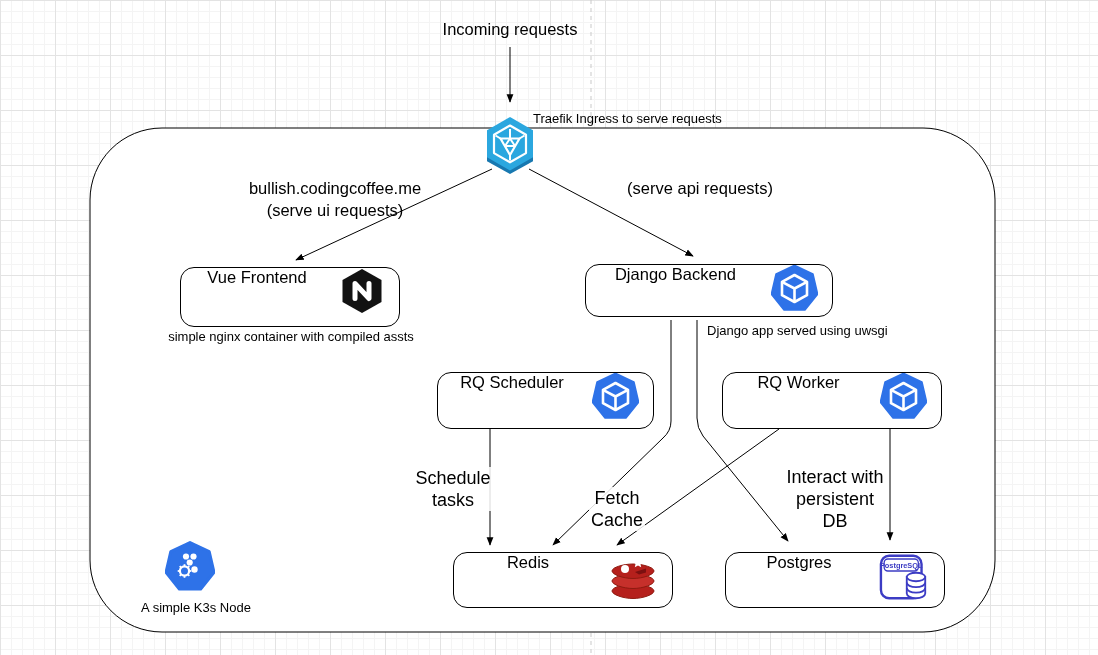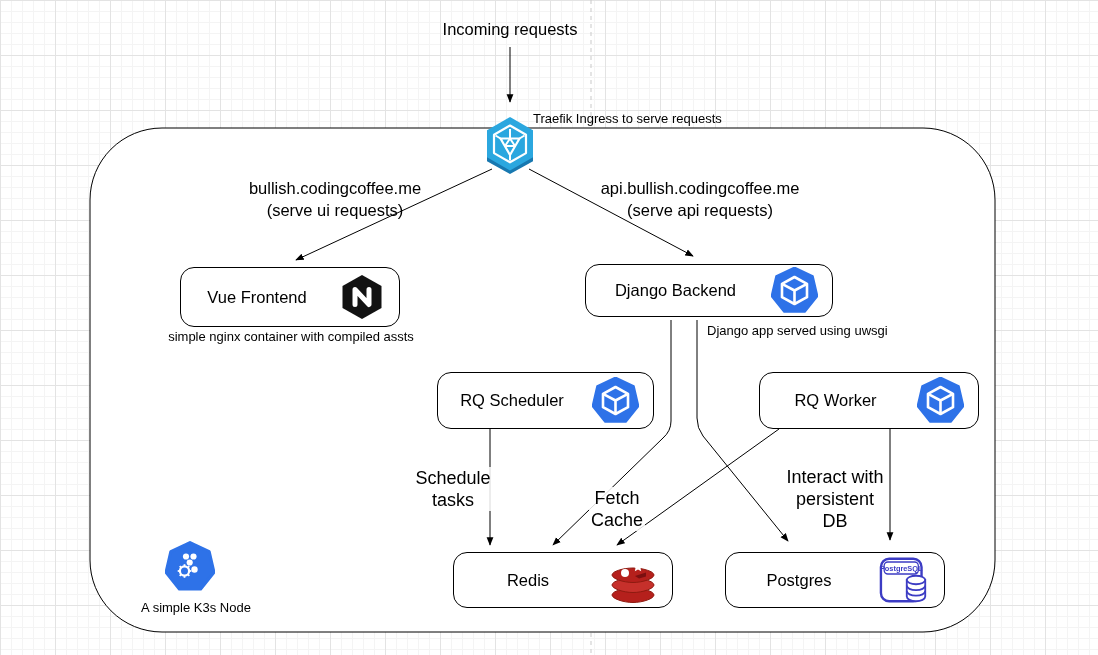--- a/index.html
+++ b/index.html
@@ -15,21 +15,21 @@
     position:relative;color:#000;
   }
   .abs{position:absolute;}
   .ctr{transform:translateX(-50%);text-align:center;}
   .lbl-main{font-size:16.5px;line-height:22px;white-space:nowrap;}
   .lbl-cap{font-size:13px;line-height:16px;white-space:nowrap;}
   .edge-lbl{font-size:18px;line-height:22px;background:rgba(255,255,255,0.85);
     padding:0 2px;white-space:nowrap;}
   .node-box{
     position:absolute;background:#ffffff;border:1px solid #000;border-radius:14px;
-    display:flex;align-items:center;padding:0 14px;box-sizing:border-box;gap:20px;
+    display:flex;padding:0 14px;box-sizing:border-box;gap:20px;
   }
   .node-box .node-label{flex:1;text-align:center;font-size:16.5px;white-space:nowrap;}
   .node-box svg{flex:0 0 auto;display:block;}
   svg.layer{position:absolute;left:0;top:0;pointer-events:none;}
 </style>
 </head>
 <body>
 
 <svg width="0" height="0" style="position:absolute" aria-hidden="true">
   <defs>
@@ -124,21 +124,20 @@
 <div class="abs ctr lbl-main" style="left:510px;top:18px;">Incoming requests</div>
 
 <div class="abs lbl-cap" style="left:533px;top:111px;">Traefik Ingress to serve requests</div>
 
 <div class="abs ctr lbl-main" style="left:335px;top:177px;">
   <div>bullish.codingcoffee.me</div>
   <div>(serve ui requests)</div>
 </div>
 
 <div class="abs ctr lbl-main" style="left:700px;top:177px;">
-  <div>api.bullish.codingcoffee.me</div>
   <div>(serve api requests)</div>
 </div>
 
 <svg class="abs" style="left:482px;top:116px;" width="56" height="58" viewBox="0 0 56 58">
     <use href="#sym-traefik"></use>
   </svg>
 
 <div class="node-box" style="left:180px;top:267px;width:220px;height:60px;">
   <span class="node-label">Vue Frontend</span>
   <svg width="46" height="46" viewBox="0 0 46 46">
@@ -155,21 +154,21 @@
 </div>
 <div class="abs lbl-cap" style="left:707px;top:323px;">Django app served using uwsgi</div>
 
 <div class="node-box" style="left:437px;top:372px;width:217px;height:57px;">
   <span class="node-label">RQ Scheduler</span>
   <svg width="47" height="47" viewBox="0 0 47 47">
       <use href="#sym-pod"></use>
     </svg>
 </div>
 
-<div class="node-box" style="left:759px;top:372px;width:220px;height:57px;">
+<div class="node-box" style="left:722px;top:372px;width:220px;height:57px;">
   <span class="node-label">RQ Worker</span>
   <svg width="47" height="47" viewBox="0 0 47 47">
       <use href="#sym-pod"></use>
     </svg>
 </div>
 
 <div class="node-box" style="left:435px;top:552px;width:220px;height:56px;margin-left:18px;">
   <span class="node-label">Redis</span>
   <svg width="50" height="46" viewBox="0 0 50 46">
       <use href="#sym-redis"></use>

